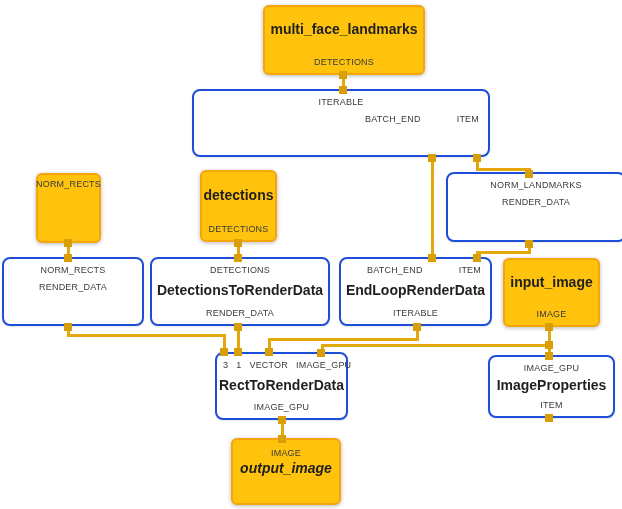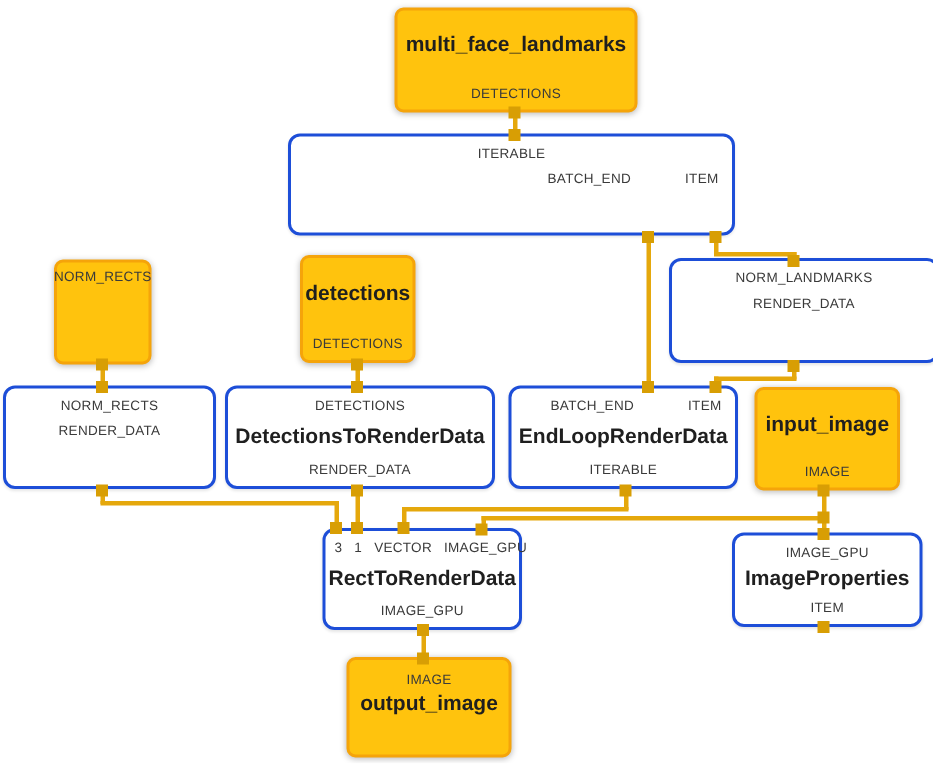--- a/index.html
+++ b/index.html
@@ -211,18 +211,18 @@
       </div>
     <div class="prow bottom center">
         <span class="plabel">ITEM</span>
       </div>
   </div>
 
   <div class="node stream" style="left:231px;top:438px;width:110px;height:67px;">
     <div class="prow top center" style="margin-top:4px;">
         <span class="plabel">IMAGE</span>
       </div>
-    <div class="flexmid" style="align-items:flex-start;">
+    <div class="flexmid" style="align-items:flex-start;font-style:italic;">
         <span class="title">output_image</span>
       </div>
   </div>
 
 </div>
 
 </body></html>

